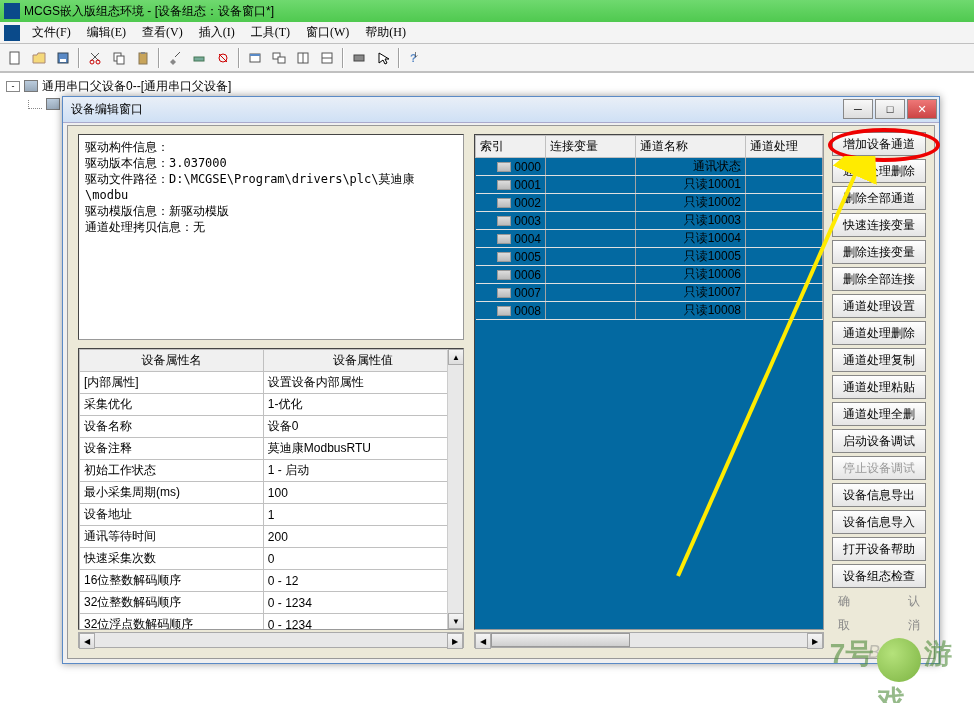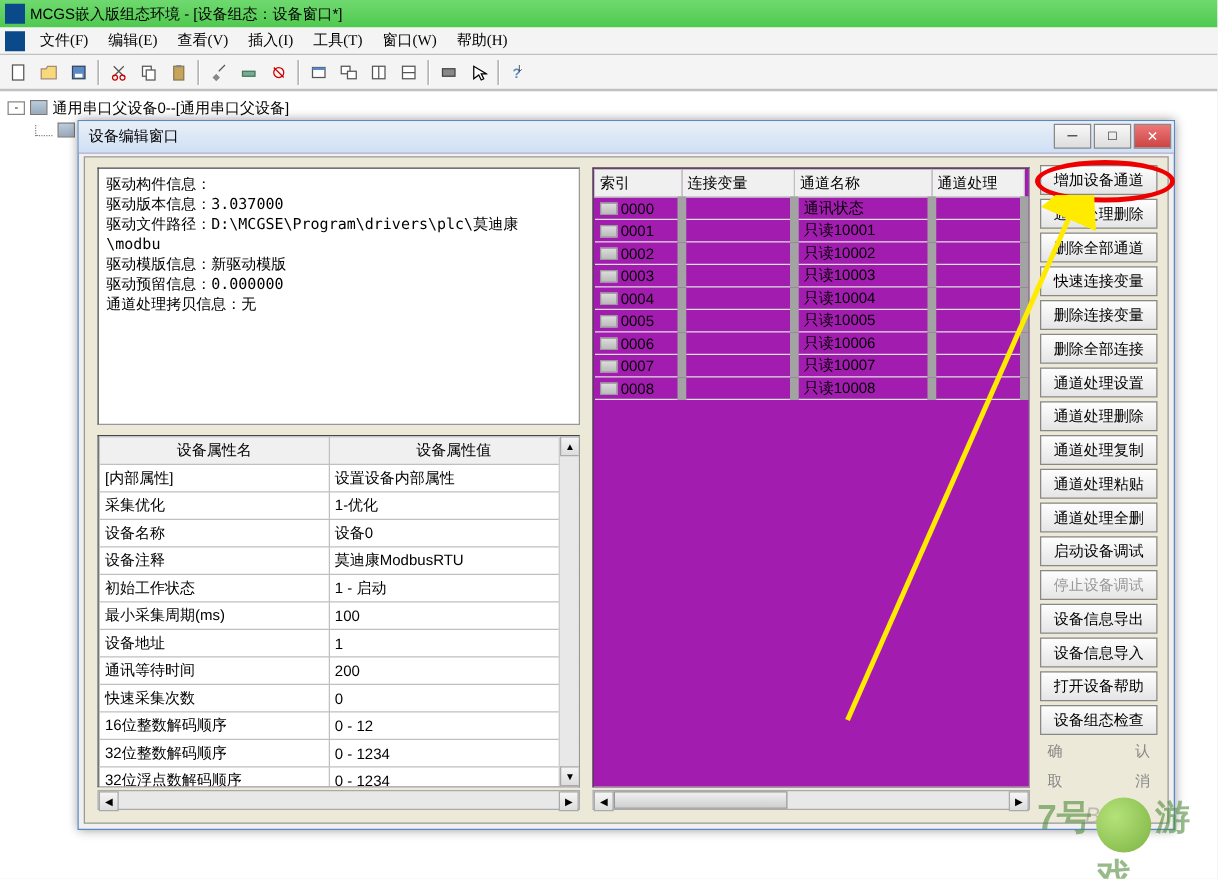--- a/index.html
+++ b/index.html
@@ -40,24 +40,24 @@
 .prop-outer { position: absolute; left: 10px; top: 222px; width: 386px; bottom: 28px; border: 1px inset #999; background: #fff; overflow: hidden; }
 .prop-table { width: 100%; border-collapse: collapse; table-layout: fixed; }
 .prop-table th { background: #f0f0f0; border: 1px solid #c0c0c0; height: 22px; font-weight: normal; }
 .prop-table td { border: 1px solid #c0c0c0; height: 22px; padding: 0 4px; overflow: hidden; white-space: nowrap; }
 .prop-scroll-v { position: absolute; right: 0; top: 0; width: 16px; bottom: 0; background: #e8e8e8; border-left: 1px solid #ccc; }
 .scroll-btn { width: 16px; height: 16px; background: linear-gradient(#f5f5f5,#ddd); border: 1px solid #aaa; display:flex; align-items:center; justify-content:center; font-size:8px; }
 .prop-hscroll { position: absolute; left: 10px; bottom: 10px; width: 386px; height: 16px; background: #e8e8e8; border: 1px solid #aaa; display: flex; }
 .prop-hscroll .track { flex:1; }
 
 
-.chan-outer { position: absolute; left: 406px; top: 8px; width: 350px; bottom: 28px; border: 1px inset #999; background: #a21caf; overflow: hidden; }
+.chan-outer { position: absolute; left: 406px; top: 8px; width: 350px; bottom: 28px; border: 1px inset #999; background: #0369a1; overflow: hidden; }
 .chan-table { width: 100%; border-collapse: collapse; }
 .chan-table th { background: #f0f0f0; border: 1px solid #c0c0c0; height: 22px; font-weight: normal; padding: 0 4px; text-align: left; white-space: nowrap; }
-.chan-table td { border-bottom: 1px solid #e0e0e0; border-right: 7px solid #a3a3a3; height: 18px; padding: 0 4px; white-space: nowrap; }
+.chan-table td { border-bottom: 1px solid #e0e0e0; border-right: 1px solid #a3a3a3; height: 18px; padding: 0 4px; white-space: nowrap; text-align: right; }
 .chan-icon { width: 14px; height: 10px; background: linear-gradient(#ddd,#bbb); border: 1px solid #999; display: inline-block; vertical-align: middle; margin-right: 3px; }
 .chan-hscroll { position: absolute; left: 406px; bottom: 10px; width: 350px; height: 16px; background: #e8e8e8; border: 1px solid #aaa; display: flex; }
 .chan-hscroll .thumb { width: 40%; background: linear-gradient(#f0f0f0,#cfcfcf); border: 1px solid #999; }
 
 
 .btn-panel { position: absolute; right: 8px; top: 6px; width: 94px; display: flex; flex-direction: column; gap: 3px; }
 .btn-panel button { height: 24px; background: linear-gradient(#fefefe,#e5e5e5); border: 1px solid #888; font-size: 12px; cursor: pointer; font-family: inherit; }
 .btn-panel button:disabled { color: #999; }
 .btn-panel .confirm-row, .btn-panel .cancel-row { display: flex; justify-content: space-between; font-size: 12px; padding: 2px 6px; color: #888; }
 
@@ -214,21 +214,20 @@
       <div class="close">✕</div>
     </div>
   </div>
   <div class="modal-body">
 
     <div class="info-box">
       <div>驱动构件信息：</div>
       <div>驱动版本信息：3.037000</div>
       <div>驱动文件路径：D:\MCGSE\Program\drivers\plc\莫迪康\modbu</div>
       <div>驱动模版信息：新驱动模版</div>
-      <div>驱动预留信息：0.000000</div>
       <div>通道处理拷贝信息：无</div>
     </div>
 
     <div class="prop-outer">
       <table class="prop-table">
         <colgroup>
             <col style="width:48%">
             <col>
           </colgroup>
         <tbody>

